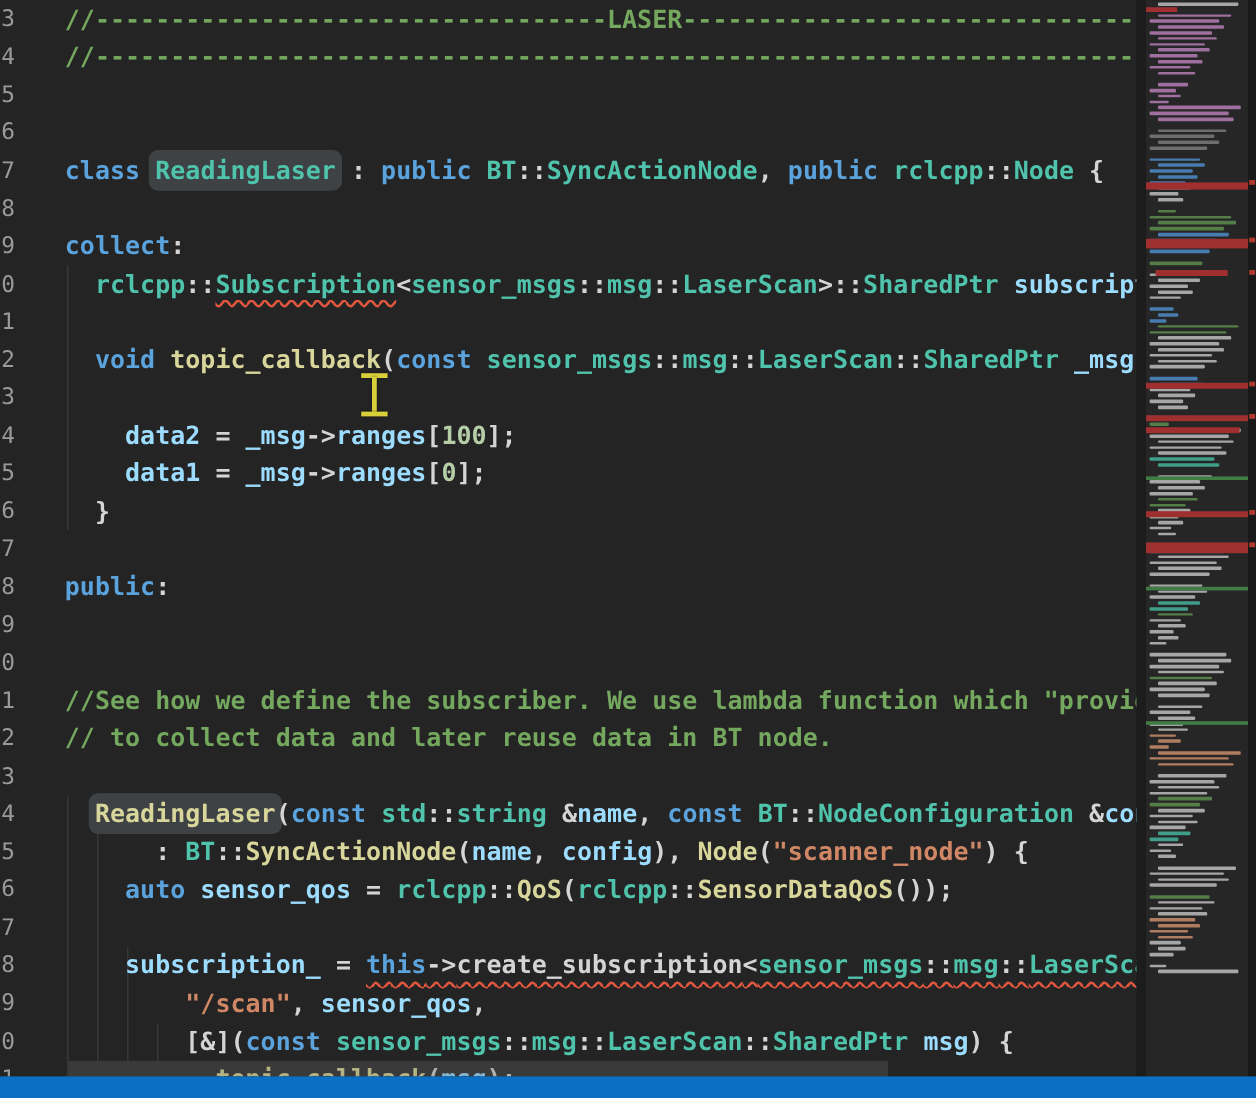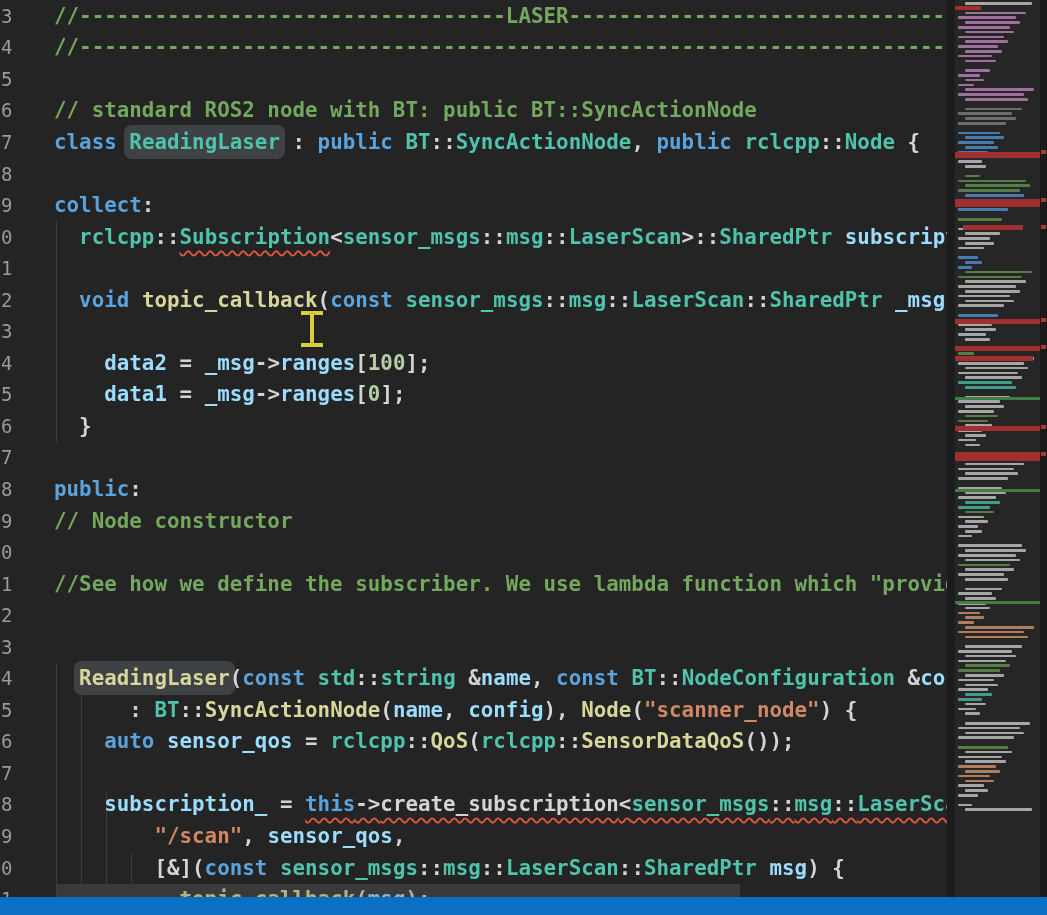--- a/index.html
+++ b/index.html
@@ -65,37 +65,37 @@
 <div id="screen">
   <div id="code-area">
       <div class="indent-guide" style="left: 56px; top: 221px; height: 221px;"></div>
       <div class="indent-guide" style="left: 56px; top: 664px; height: 233px;"></div>
       <div class="indent-guide" style="left: 81px; top: 695px; height: 202px;"></div>
       <div class="indent-guide" style="left: 106px; top: 790px; height: 107px;"></div>
       <div class="indent-guide" style="left: 131px; top: 853px; height: 44px;"></div>
       <div class="line"><span class="ln">3</span><span class="code"><span style="color: rgb(116, 168, 94);">//----------------------------------LASER---------------------------------------------------</span></span></div>
       <div class="line"><span class="ln">4</span><span class="code"><span style="color: rgb(116, 168, 94);">//------------------------------------------------------------------------------------------</span></span></div>
       <div class="line"><span class="ln">5</span><span class="code"></span></div>
-      <div class="line"><span class="ln">6</span><span class="code"><span style="color: rgb(116, 168, 94);">// standard ROS2 node with BT: public BT::SyncActionNode</span></span></div>
+      <div class="line"><span class="ln">6</span></div>
       <div class="line"><span class="ln">7</span><span class="code"><span style="color: rgb(91, 163, 221);">class</span><span style="color: rgb(212, 212, 212);"> </span><span class="word-hl" style="color: rgb(79, 195, 171);">ReadingLaser</span><span style="color: rgb(212, 212, 212);"> : </span><span style="color: rgb(91, 163, 221);">public</span><span style="color: rgb(212, 212, 212);"> </span><span style="color: rgb(79, 195, 171);">BT</span><span style="color: rgb(212, 212, 212);">::</span><span style="color: rgb(79, 195, 171);">SyncActionNode</span><span style="color: rgb(212, 212, 212);">, </span><span style="color: rgb(91, 163, 221);">public</span><span style="color: rgb(212, 212, 212);"> </span><span style="color: rgb(79, 195, 171);">rclcpp</span><span style="color: rgb(212, 212, 212);">::</span><span style="color: rgb(79, 195, 171);">Node</span><span style="color: rgb(212, 212, 212);"> {</span></span></div>
       <div class="line"><span class="ln">8</span><span class="code"></span></div>
       <div class="line"><span class="ln">9</span><span class="code"><span style="color: rgb(91, 163, 221);">collect</span><span style="color: rgb(212, 212, 212);">:</span></span></div>
       <div class="line"><span class="ln">0</span><span class="code"><span style="color: rgb(212, 212, 212);">  </span><span style="color: rgb(79, 195, 171);">rclcpp</span><span style="color: rgb(212, 212, 212);">::</span><span class="sq" style="color: rgb(79, 195, 171);">Subscription</span><span style="color: rgb(212, 212, 212);">&lt;</span><span style="color: rgb(79, 195, 171);">sensor_msgs</span><span style="color: rgb(212, 212, 212);">::</span><span style="color: rgb(79, 195, 171);">msg</span><span style="color: rgb(212, 212, 212);">::</span><span style="color: rgb(79, 195, 171);">LaserScan</span><span style="color: rgb(212, 212, 212);">&gt;::</span><span style="color: rgb(79, 195, 171);">SharedPtr</span><span style="color: rgb(212, 212, 212);"> </span><span style="color: rgb(156, 220, 254);">subscription_;</span></span></div>
       <div class="line"><span class="ln">1</span><span class="code"></span></div>
       <div class="line"><span class="ln">2</span><span class="code"><span style="color: rgb(212, 212, 212);">  </span><span style="color: rgb(91, 163, 221);">void</span><span style="color: rgb(212, 212, 212);"> </span><span style="color: rgb(216, 214, 154);">topic_callback</span><span style="color: rgb(212, 212, 212);">(</span><span style="color: rgb(91, 163, 221);">const</span><span style="color: rgb(212, 212, 212);"> </span><span style="color: rgb(79, 195, 171);">sensor_msgs</span><span style="color: rgb(212, 212, 212);">::</span><span style="color: rgb(79, 195, 171);">msg</span><span style="color: rgb(212, 212, 212);">::</span><span style="color: rgb(79, 195, 171);">LaserScan</span><span style="color: rgb(212, 212, 212);">::</span><span style="color: rgb(79, 195, 171);">SharedPtr</span><span style="color: rgb(212, 212, 212);"> </span><span style="color: rgb(156, 220, 254);">_msg</span><span style="color: rgb(212, 212, 212);">) {</span></span></div>
       <div class="line"><span class="ln">3</span><span class="code"></span></div>
       <div class="line"><span class="ln">4</span><span class="code"><span style="color: rgb(212, 212, 212);">    </span><span style="color: rgb(156, 220, 254);">data2</span><span style="color: rgb(212, 212, 212);"> = </span><span style="color: rgb(156, 220, 254);">_msg</span><span style="color: rgb(212, 212, 212);">-&gt;</span><span style="color: rgb(156, 220, 254);">ranges</span><span style="color: rgb(212, 212, 212);">[</span><span style="color: rgb(181, 206, 168);">100</span><span style="color: rgb(212, 212, 212);">];</span></span></div>
       <div class="line"><span class="ln">5</span><span class="code"><span style="color: rgb(212, 212, 212);">    </span><span style="color: rgb(156, 220, 254);">data1</span><span style="color: rgb(212, 212, 212);"> = </span><span style="color: rgb(156, 220, 254);">_msg</span><span style="color: rgb(212, 212, 212);">-&gt;</span><span style="color: rgb(156, 220, 254);">ranges</span><span style="color: rgb(212, 212, 212);">[</span><span style="color: rgb(181, 206, 168);">0</span><span style="color: rgb(212, 212, 212);">];</span></span></div>
       <div class="line"><span class="ln">6</span><span class="code"><span style="color: rgb(212, 212, 212);">  }</span></span></div>
       <div class="line"><span class="ln">7</span><span class="code"></span></div>
       <div class="line"><span class="ln">8</span><span class="code"><span style="color: rgb(91, 163, 221);">public</span><span style="color: rgb(212, 212, 212);">:</span></span></div>
-      <div class="line"><span class="ln">9</span><span class="code"><span style="color: rgb(116, 168, 94);">// Node constructor</span></span></div>
+      <div class="line"><span class="ln">9</span></div>
       <div class="line"><span class="ln">0</span><span class="code"></span></div>
       <div class="line"><span class="ln">1</span><span class="code"><span style="color: rgb(116, 168, 94);">//See how we define the subscriber. We use lambda function which "provides" a way</span></span></div>
-      <div class="line"><span class="ln">2</span></div>
+      <div class="line"><span class="ln">2</span><span class="code"><span style="color: rgb(116, 168, 94);">// to collect data and later reuse data in BT node.</span></span></div>
       <div class="line"><span class="ln">3</span><span class="code"></span></div>
       <div class="line"><span class="ln">4</span><span class="code"><span style="color: rgb(212, 212, 212);">  </span><span class="word-hl" style="color: rgb(216, 214, 154);">ReadingLaser</span><span style="color: rgb(212, 212, 212);">(</span><span style="color: rgb(91, 163, 221);">const</span><span style="color: rgb(212, 212, 212);"> </span><span style="color: rgb(79, 195, 171);">std</span><span style="color: rgb(212, 212, 212);">::</span><span style="color: rgb(79, 195, 171);">string</span><span style="color: rgb(212, 212, 212);"> &amp;</span><span style="color: rgb(156, 220, 254);">name</span><span style="color: rgb(212, 212, 212);">, </span><span style="color: rgb(91, 163, 221);">const</span><span style="color: rgb(212, 212, 212);"> </span><span style="color: rgb(79, 195, 171);">BT</span><span style="color: rgb(212, 212, 212);">::</span><span style="color: rgb(79, 195, 171);">NodeConfiguration</span><span style="color: rgb(212, 212, 212);"> &amp;</span><span style="color: rgb(156, 220, 254);">config</span></span></div>
       <div class="line"><span class="ln">5</span><span class="code"><span style="color: rgb(212, 212, 212);">      : </span><span style="color: rgb(79, 195, 171);">BT</span><span style="color: rgb(212, 212, 212);">::</span><span style="color: rgb(216, 214, 154);">SyncActionNode</span><span style="color: rgb(212, 212, 212);">(</span><span style="color: rgb(156, 220, 254);">name</span><span style="color: rgb(212, 212, 212);">, </span><span style="color: rgb(156, 220, 254);">config</span><span style="color: rgb(212, 212, 212);">), </span><span style="color: rgb(216, 214, 154);">Node</span><span style="color: rgb(212, 212, 212);">(</span><span style="color: rgb(208, 135, 102);">"scanner_node"</span><span style="color: rgb(212, 212, 212);">) {</span></span></div>
       <div class="line"><span class="ln">6</span><span class="code"><span style="color: rgb(212, 212, 212);">    </span><span style="color: rgb(91, 163, 221);">auto</span><span style="color: rgb(212, 212, 212);"> </span><span style="color: rgb(156, 220, 254);">sensor_qos</span><span style="color: rgb(212, 212, 212);"> = </span><span style="color: rgb(79, 195, 171);">rclcpp</span><span style="color: rgb(212, 212, 212);">::</span><span style="color: rgb(216, 214, 154);">QoS</span><span style="color: rgb(212, 212, 212);">(</span><span style="color: rgb(79, 195, 171);">rclcpp</span><span style="color: rgb(212, 212, 212);">::</span><span style="color: rgb(216, 214, 154);">SensorDataQoS</span><span style="color: rgb(212, 212, 212);">());</span></span></div>
       <div class="line"><span class="ln">7</span><span class="code"></span></div>
       <div class="line"><span class="ln">8</span><span class="code"><span style="color: rgb(212, 212, 212);">    </span><span style="color: rgb(156, 220, 254);">subscription_</span><span style="color: rgb(212, 212, 212);"> = </span><span class="sq" style="color: rgb(91, 163, 221);">this</span><span class="sq" style="color: rgb(212, 212, 212);">-&gt;</span><span class="sq" style="color: rgb(212, 212, 212);">create_subscription</span><span class="sq" style="color: rgb(212, 212, 212);">&lt;</span><span class="sq" style="color: rgb(79, 195, 171);">sensor_msgs</span><span class="sq" style="color: rgb(212, 212, 212);">::</span><span class="sq" style="color: rgb(79, 195, 171);">msg</span><span class="sq" style="color: rgb(212, 212, 212);">::</span><span class="sq" style="color: rgb(79, 195, 171);">LaserScan</span></span></div>
       <div class="line"><span class="ln">9</span><span class="code"><span style="color: rgb(212, 212, 212);">        </span><span style="color: rgb(208, 135, 102);">"/scan"</span><span style="color: rgb(212, 212, 212);">, </span><span style="color: rgb(156, 220, 254);">sensor_qos</span><span style="color: rgb(212, 212, 212);">,</span></span></div>
       <div class="line"><span class="ln">0</span><span class="code"><span style="color: rgb(212, 212, 212);">        [&amp;](</span><span style="color: rgb(91, 163, 221);">const</span><span style="color: rgb(212, 212, 212);"> </span><span style="color: rgb(79, 195, 171);">sensor_msgs</span><span style="color: rgb(212, 212, 212);">::</span><span style="color: rgb(79, 195, 171);">msg</span><span style="color: rgb(212, 212, 212);">::</span><span style="color: rgb(79, 195, 171);">LaserScan</span><span style="color: rgb(212, 212, 212);">::</span><span style="color: rgb(79, 195, 171);">SharedPtr</span><span style="color: rgb(212, 212, 212);"> </span><span style="color: rgb(156, 220, 254);">msg</span><span style="color: rgb(212, 212, 212);">) {</span></span></div>
       <div class="line"><div class="line-hl-rect"></div><span class="ln">1</span><span class="code dim"><span style="color: rgb(212, 212, 212);">          </span><span style="color: rgb(216, 214, 154);">topic_callback</span><span style="color: rgb(212, 212, 212);">(</span><span style="color: rgb(156, 220, 254);">msg</span><span style="color: rgb(212, 212, 212);">);</span></span></div>
     </div>

